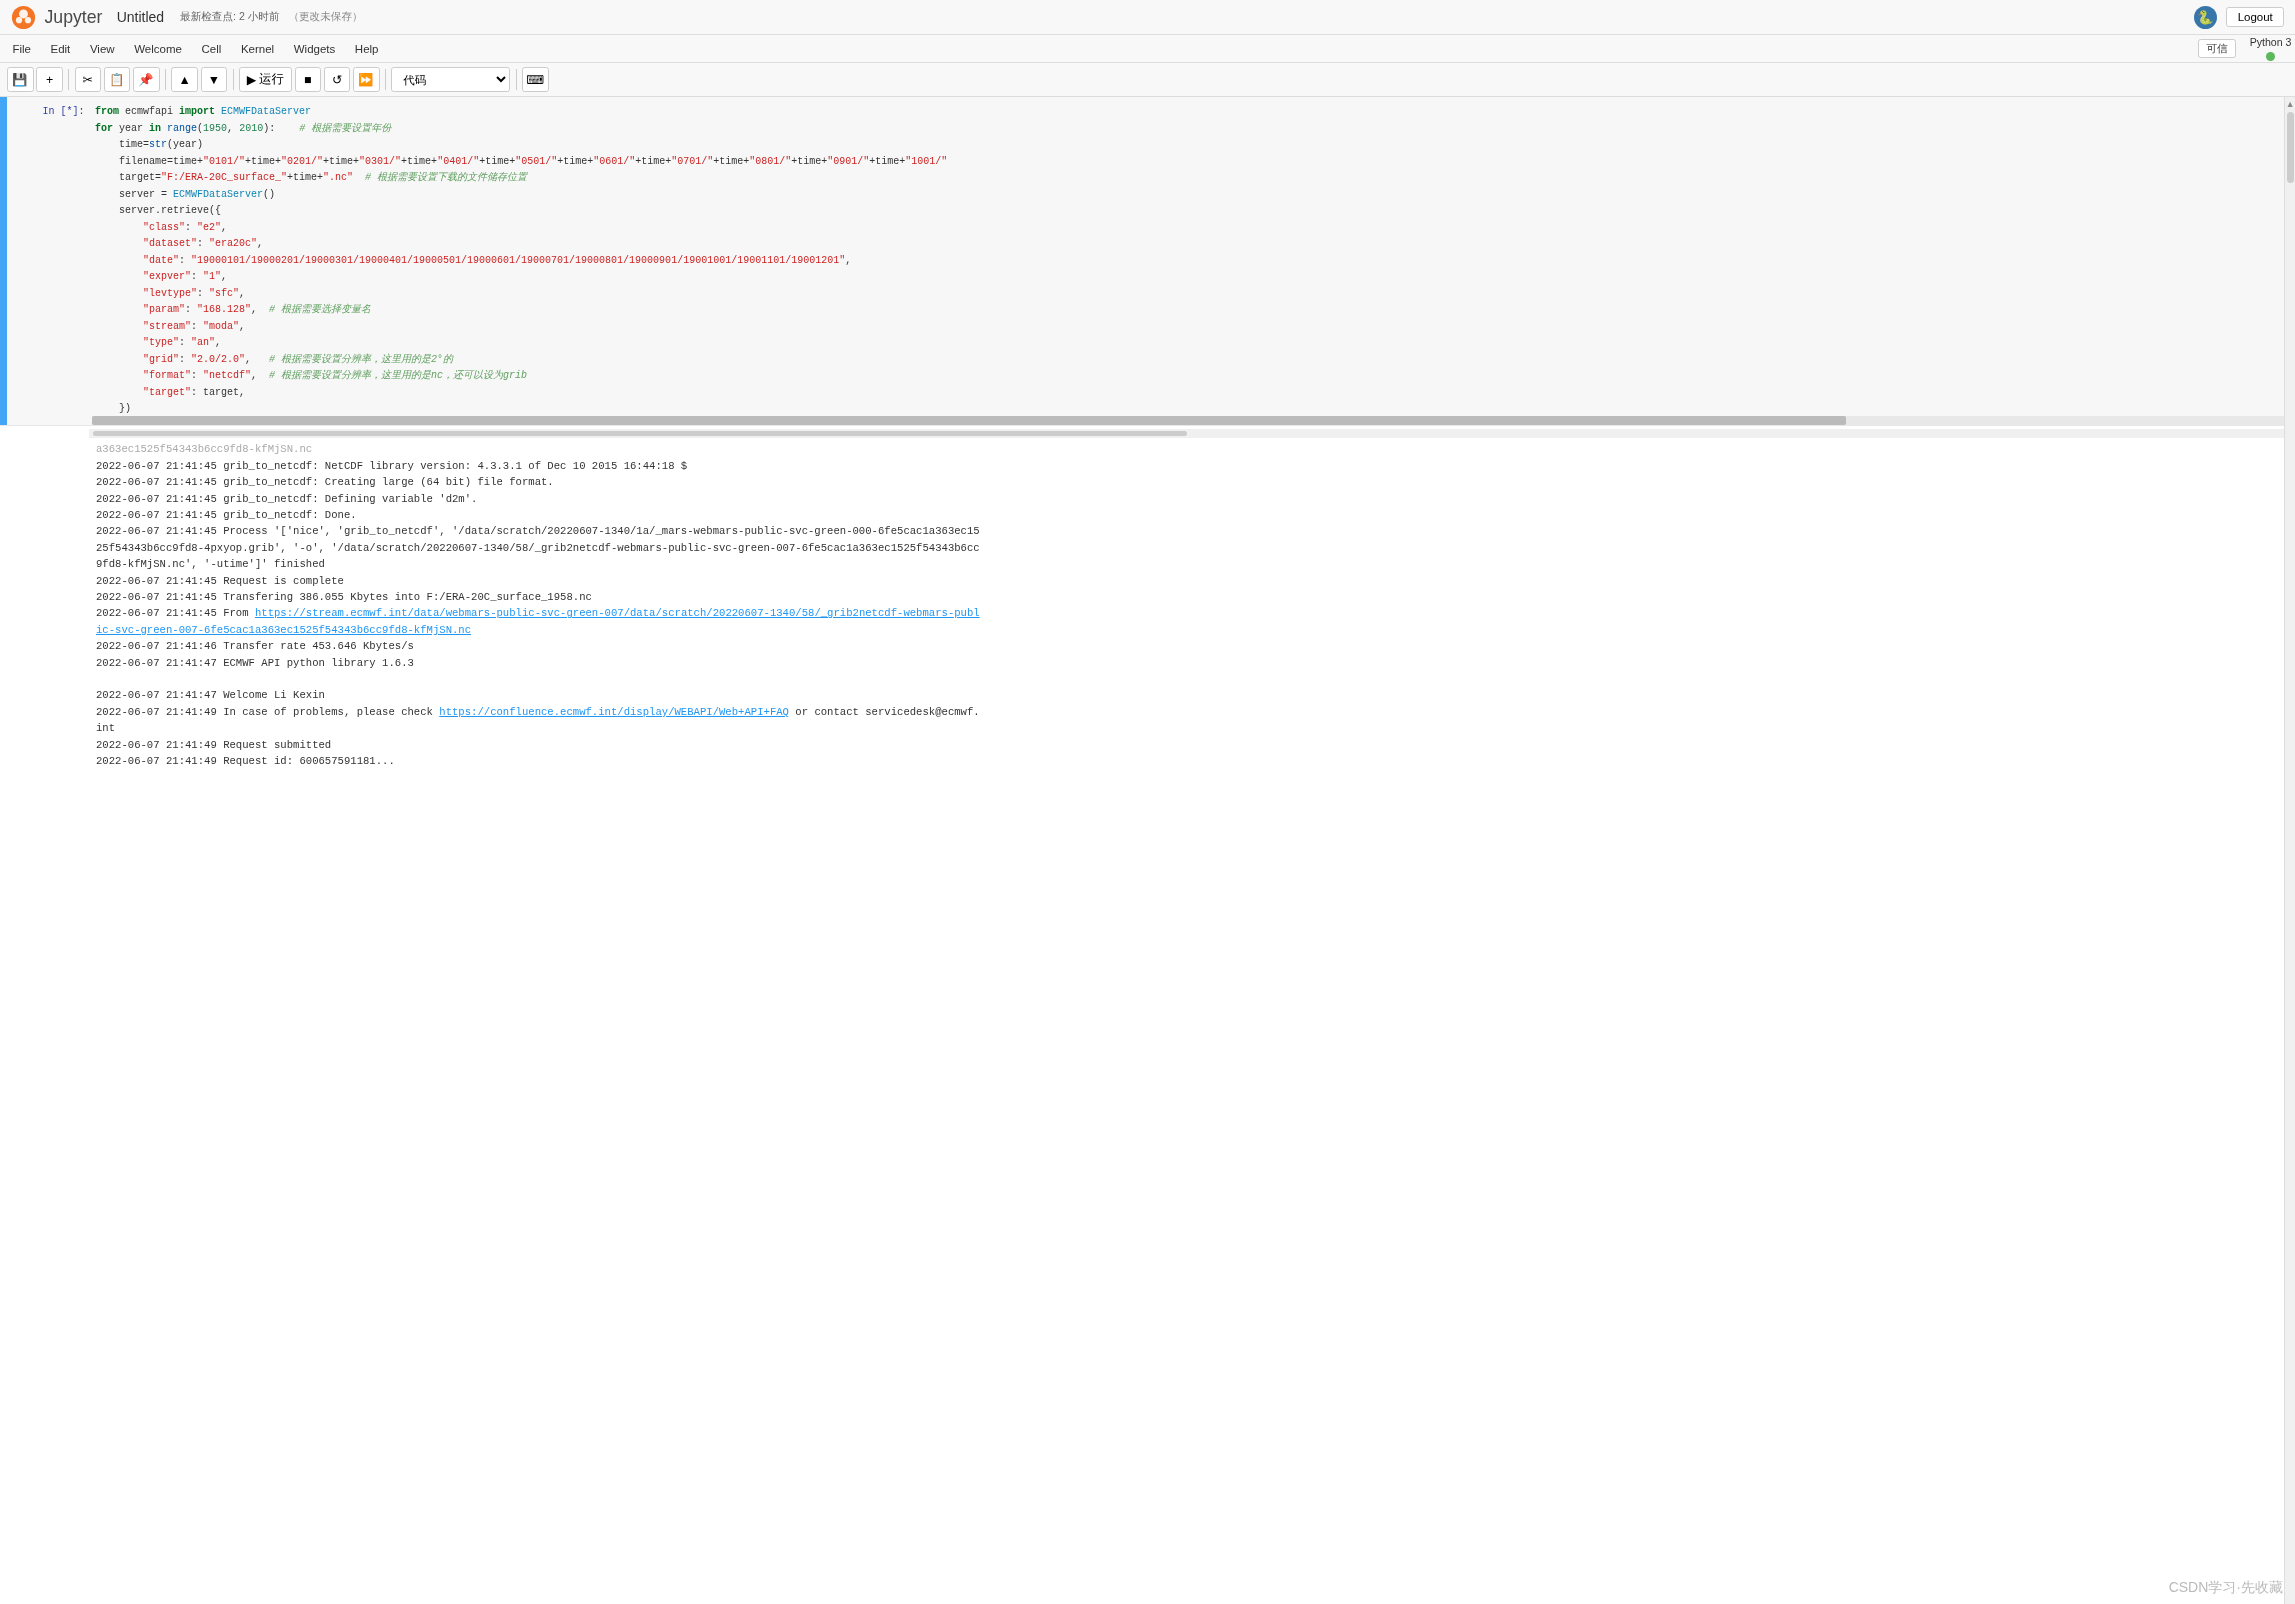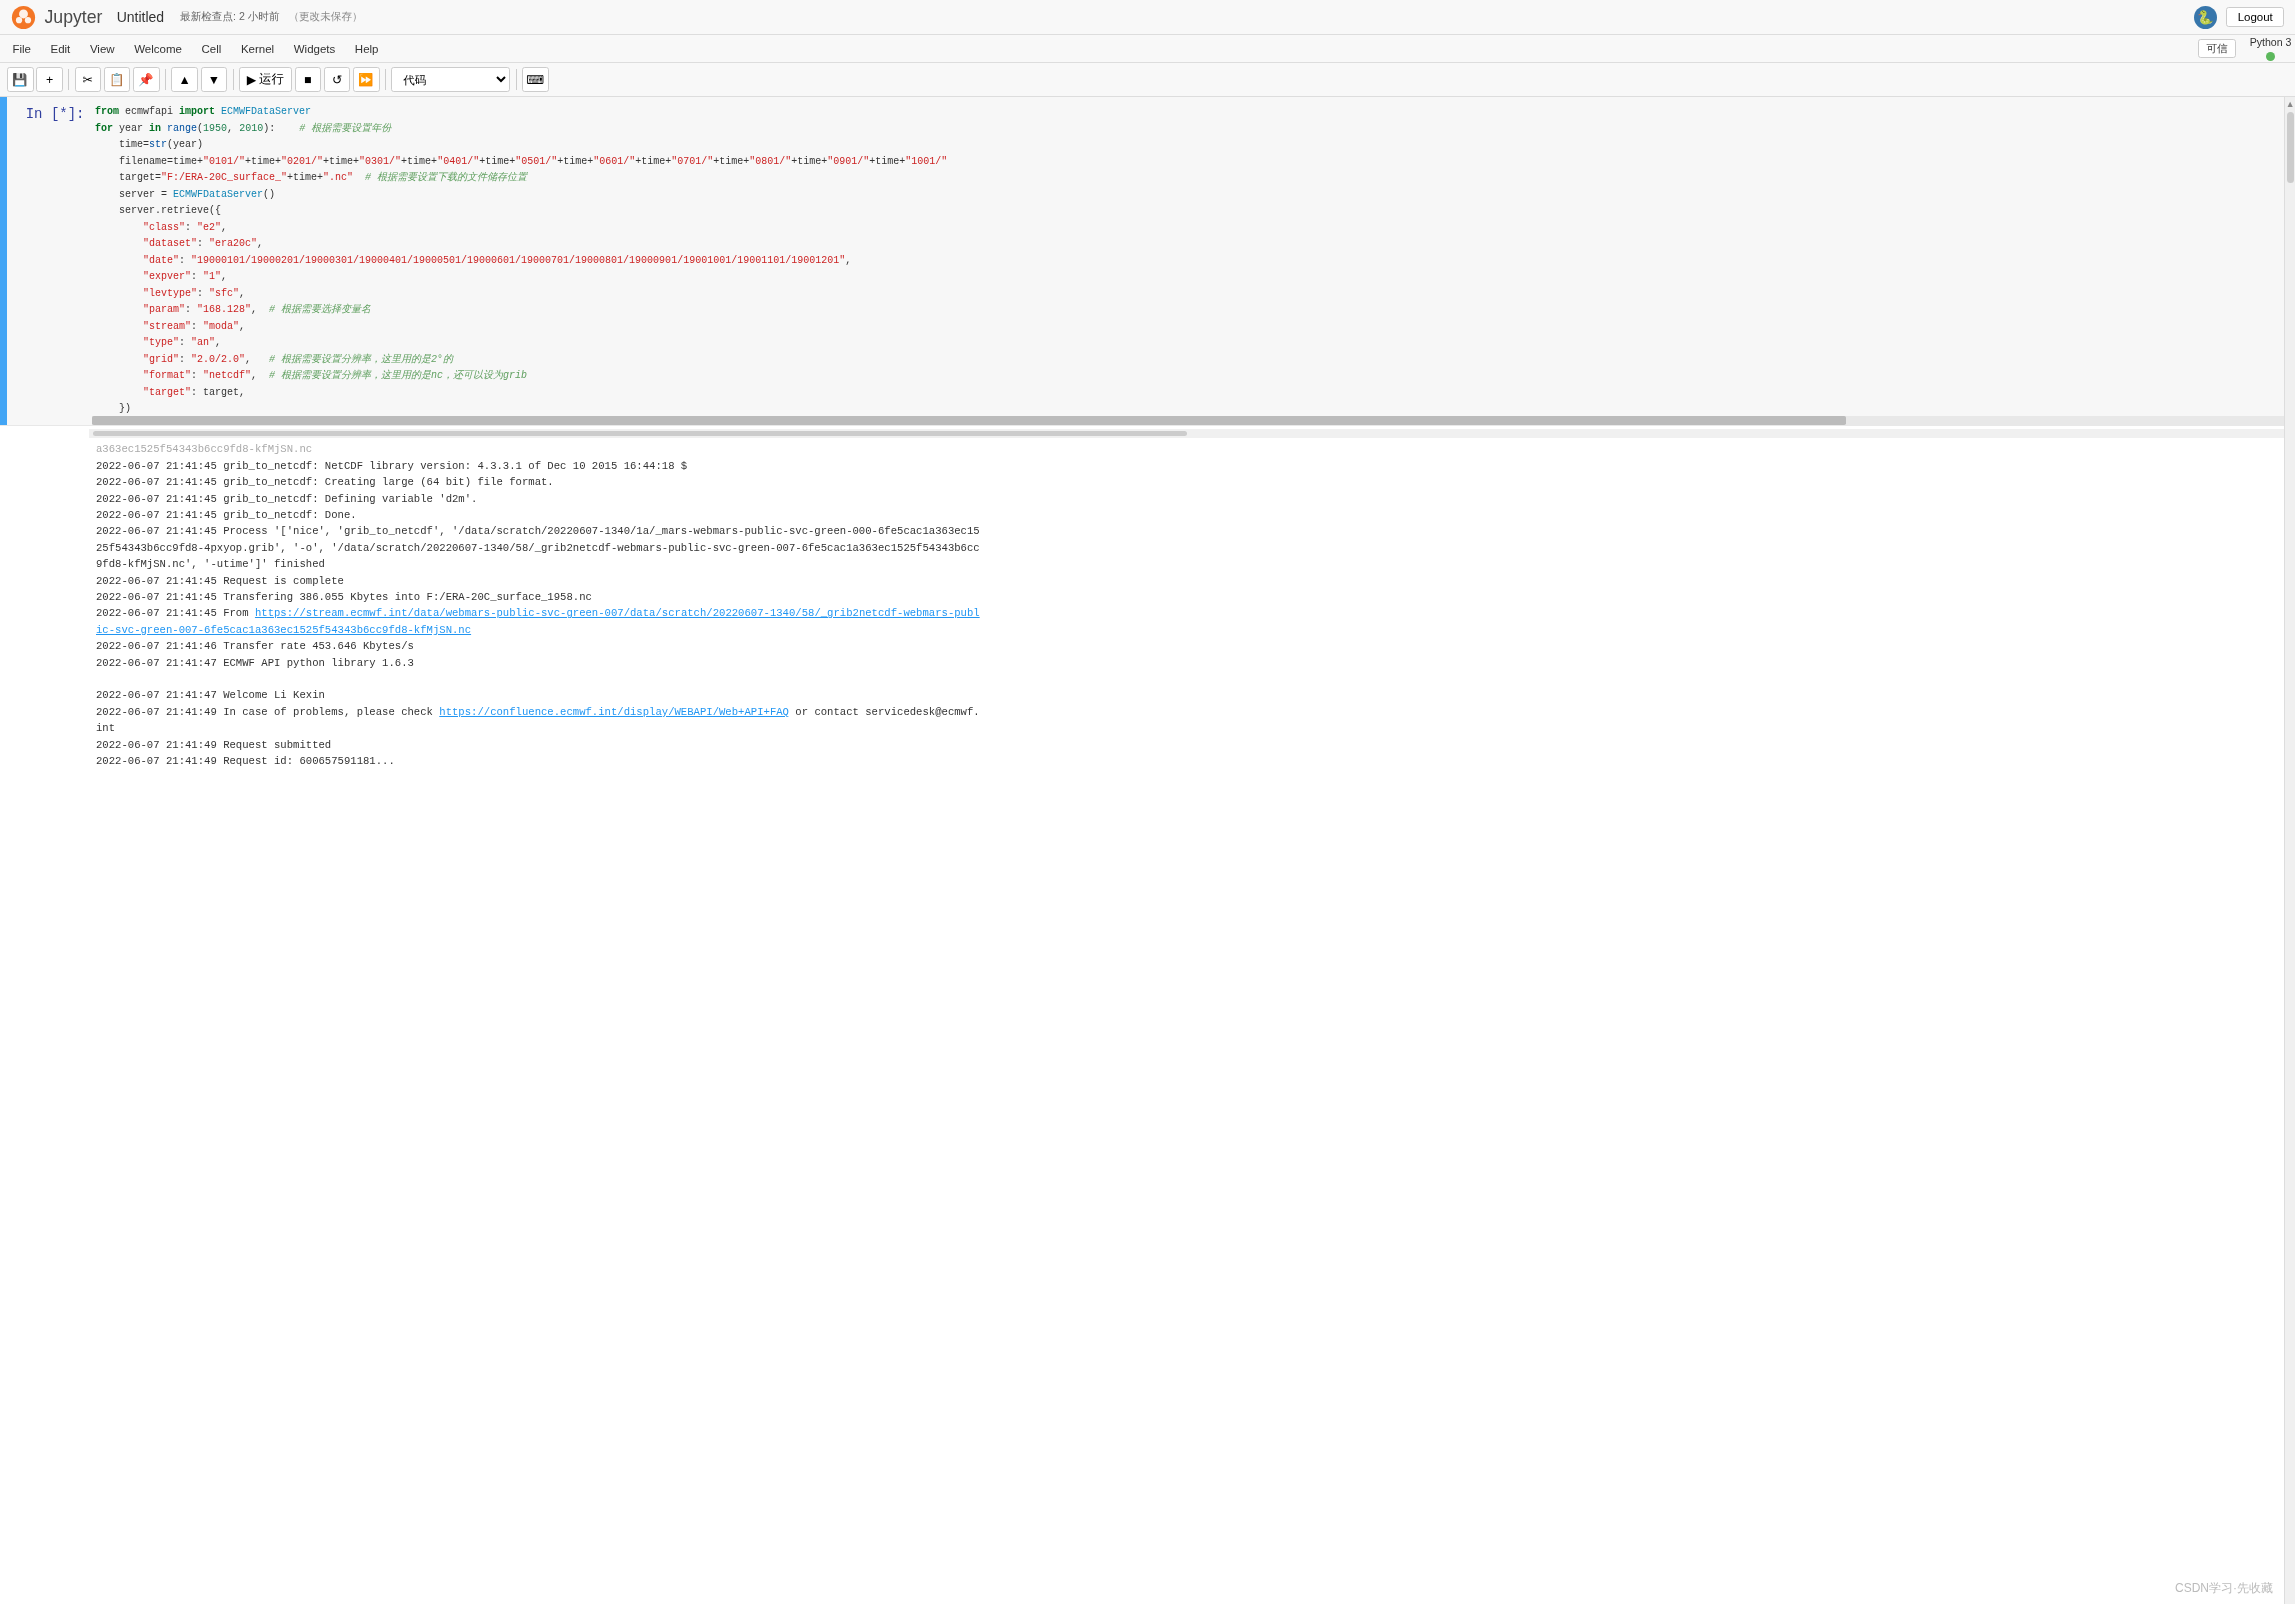--- a/index.html
+++ b/index.html
@@ -136,21 +136,21 @@
   <button class="tb-btn" title="Keyboard shortcuts">⌨</button>
 </div>
 
 <div id="notebook-wrapper" style="display:flex;height:calc(100vh - 97px);overflow:hidden;">
   <div id="notebook-scroll" style="flex:1;overflow-y:auto;overflow-x:auto;background:#fff;">
 
     <div style="display:flex;background:#f7f7f7;border-left:3.5px solid #42a5f5;min-height:319px;position:relative;">
 
       <div style="width:3.5px;background:#42a5f5;flex-shrink:0;"></div>
 
-      <div style="min-width:85px;padding:8.9px 7px 0 3.5px;text-align:right;font-family:'Courier New',monospace;font-size:14px;color:#303f9f;background:#f7f7f7;flex-shrink:0;">In [*]:</div>
+      <div style="min-width:85px;padding:8.9px 7px 0 3.5px;text-align:right;font-family:'Courier New',monospace;font-size:10px;color:#303f9f;background:#f7f7f7;flex-shrink:0;">In [*]:</div>
 
       <div style="flex:1;background:#f7f7f7;padding:7px 3.5px;overflow-x:auto;">
         <pre style="font-family:'Courier New',monospace;font-size:10px;line-height:1.65;white-space:pre;margin:0;"><span class="kw">from</span> ecmwfapi <span class="kw">import</span> <span class="cn">ECMWFDataServer</span>
 <span class="kw">for</span> year <span class="kw">in</span> <span class="fn">range</span>(<span class="num">1950</span>, <span class="num">2010</span>):    <span class="cm"># 根据需要设置年份</span>
     time=<span class="fn">str</span>(year)
     filename=time+<span class="str">"0101/"</span>+time+<span class="str">"0201/"</span>+time+<span class="str">"0301/"</span>+time+<span class="str">"0401/"</span>+time+<span class="str">"0501/"</span>+time+<span class="str">"0601/"</span>+time+<span class="str">"0701/"</span>+time+<span class="str">"0801/"</span>+time+<span class="str">"0901/"</span>+time+<span class="str">"1001/"</span>
     target=<span class="str">"F:/ERA-20C_surface_"</span>+time+<span class="str">".nc"</span>  <span class="cm"># 根据需要设置下载的文件储存位置</span>
     server = <span class="cn">ECMWFDataServer</span>()
     server.retrieve({
         <span class="str">"class"</span>: <span class="str">"e2"</span>,
@@ -197,14 +197,14 @@
     </div>
 
   </div>
 
   <div style="width:10.6px;background:#f0f0f0;border-left:0.9px solid #ddd;display:flex;flex-direction:column;align-items:center;padding:1.8px 0;flex-shrink:0;">
     <div style="font-size:8.9px;color:#888;cursor:pointer;">▲</div>
     <div style="width:7px;background:#ccc;border-radius:3.5px;height:71px;margin-top:3.5px;cursor:pointer;"></div>
   </div>
 </div>
 
-<div id="watermark" style="position:fixed;bottom:7px;right:22px;font-size:12px;color:#bbb;">CSDN学习·先收藏</div>
+<div id="watermark" style="position:fixed;bottom:7px;right:12px;font-size:14px;color:#bbb;">CSDN学习·先收藏</div>
 
 
 </body></html>

